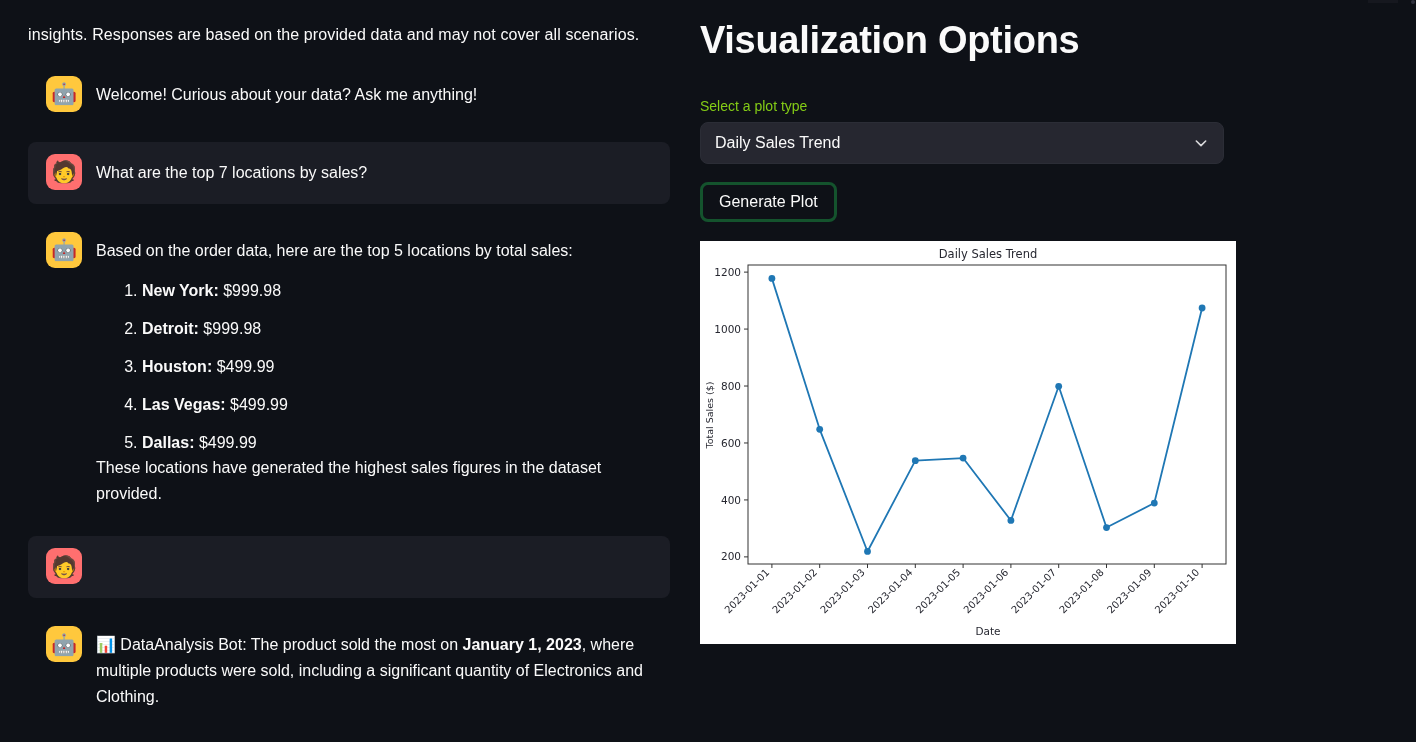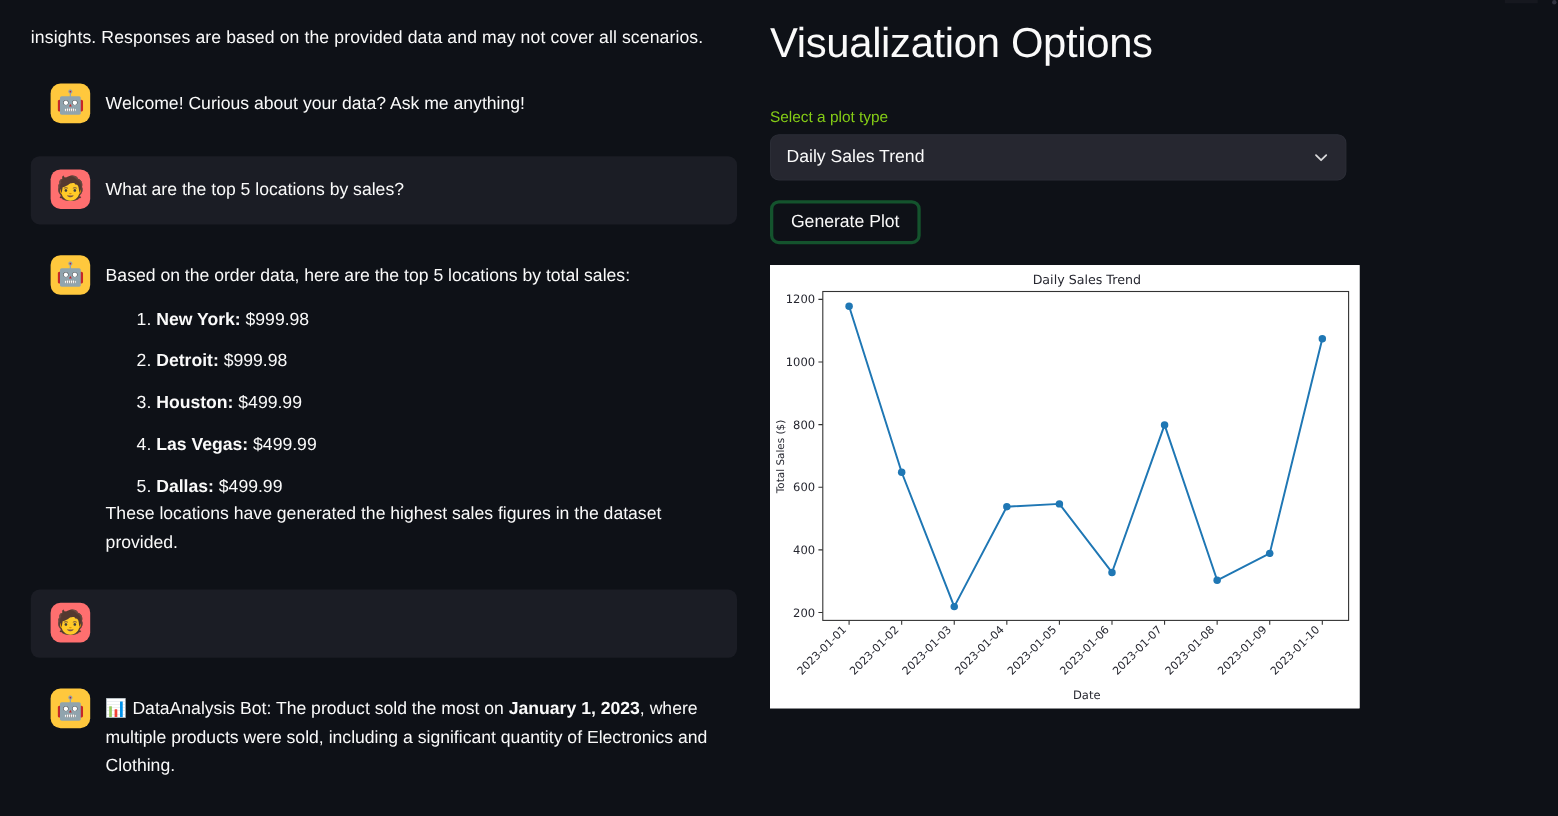--- a/index.html
+++ b/index.html
@@ -105,21 +105,21 @@
 
   
   #options-column {
     width: 564px;
     height: 742px;
     padding: 8px 28px 0 12px;
   }
 
   .panel-title {
     font-size: 38px;
-    font-weight: 400;
+    font-weight: 700;
     letter-spacing: -0.3px;
     line-height: 1.2;
     padding: 10px 0 0 0;
     color: #fafafa;
   }
 
   .field-label {
     font-size: 14px;
     color: #84cc16;
     margin-top: 34px;
@@ -203,21 +203,21 @@
     <div class="msg assistant">
       <div class="avatar bot">🤖</div>
       <div class="msg-body">
         <p>Welcome! Curious about your data? Ask me anything!</p>
       </div>
     </div>
 
     <div class="msg user">
       <div class="avatar user">🧑</div>
       <div class="msg-body">
-        <p>What are the top 5 locations by sales?</p>
+        <p>What are the top 7 locations by sales?</p>
       </div>
     </div>
 
     <div class="msg assistant">
       <div class="avatar bot">🤖</div>
       <div class="msg-body">
         <p>Based on the order data, here are the top 5 locations by total sales:</p>
         <ol>
           <li>
             <b>New York:</b><span> $999.98</span>

